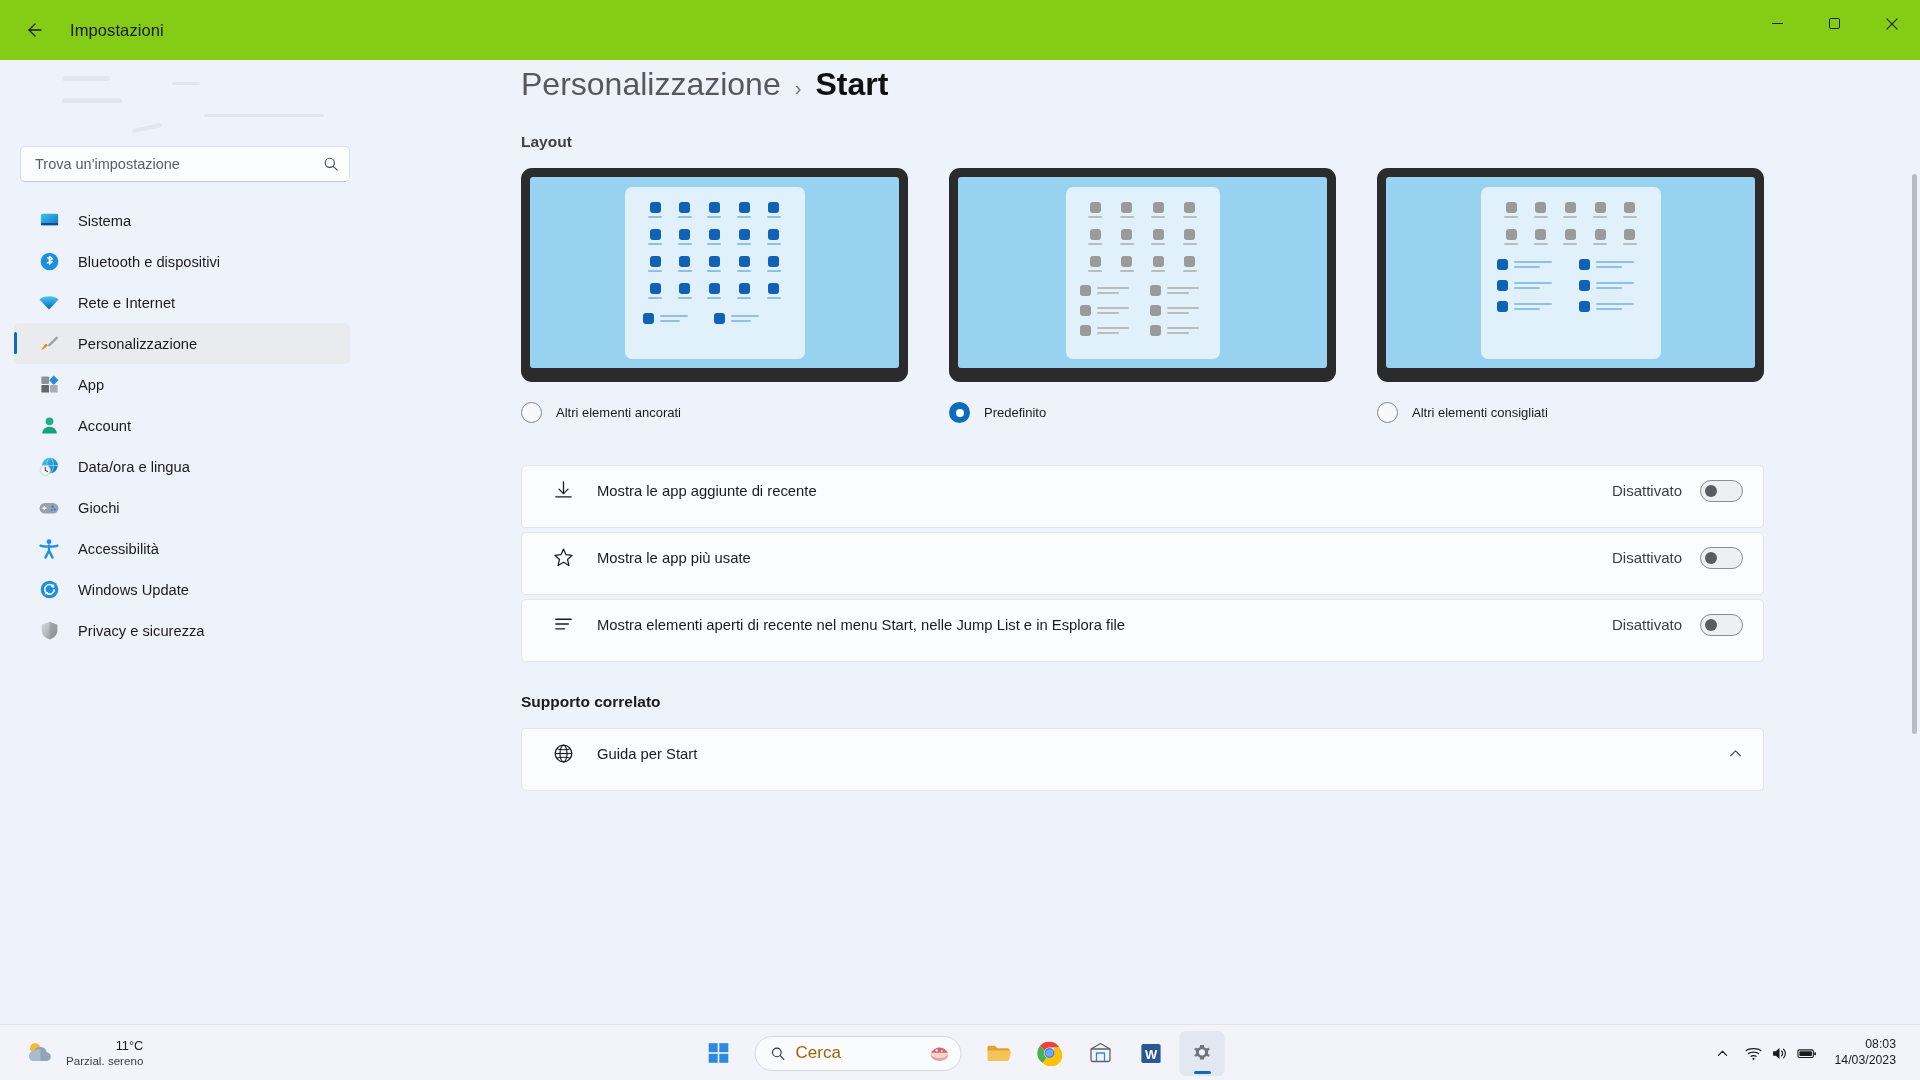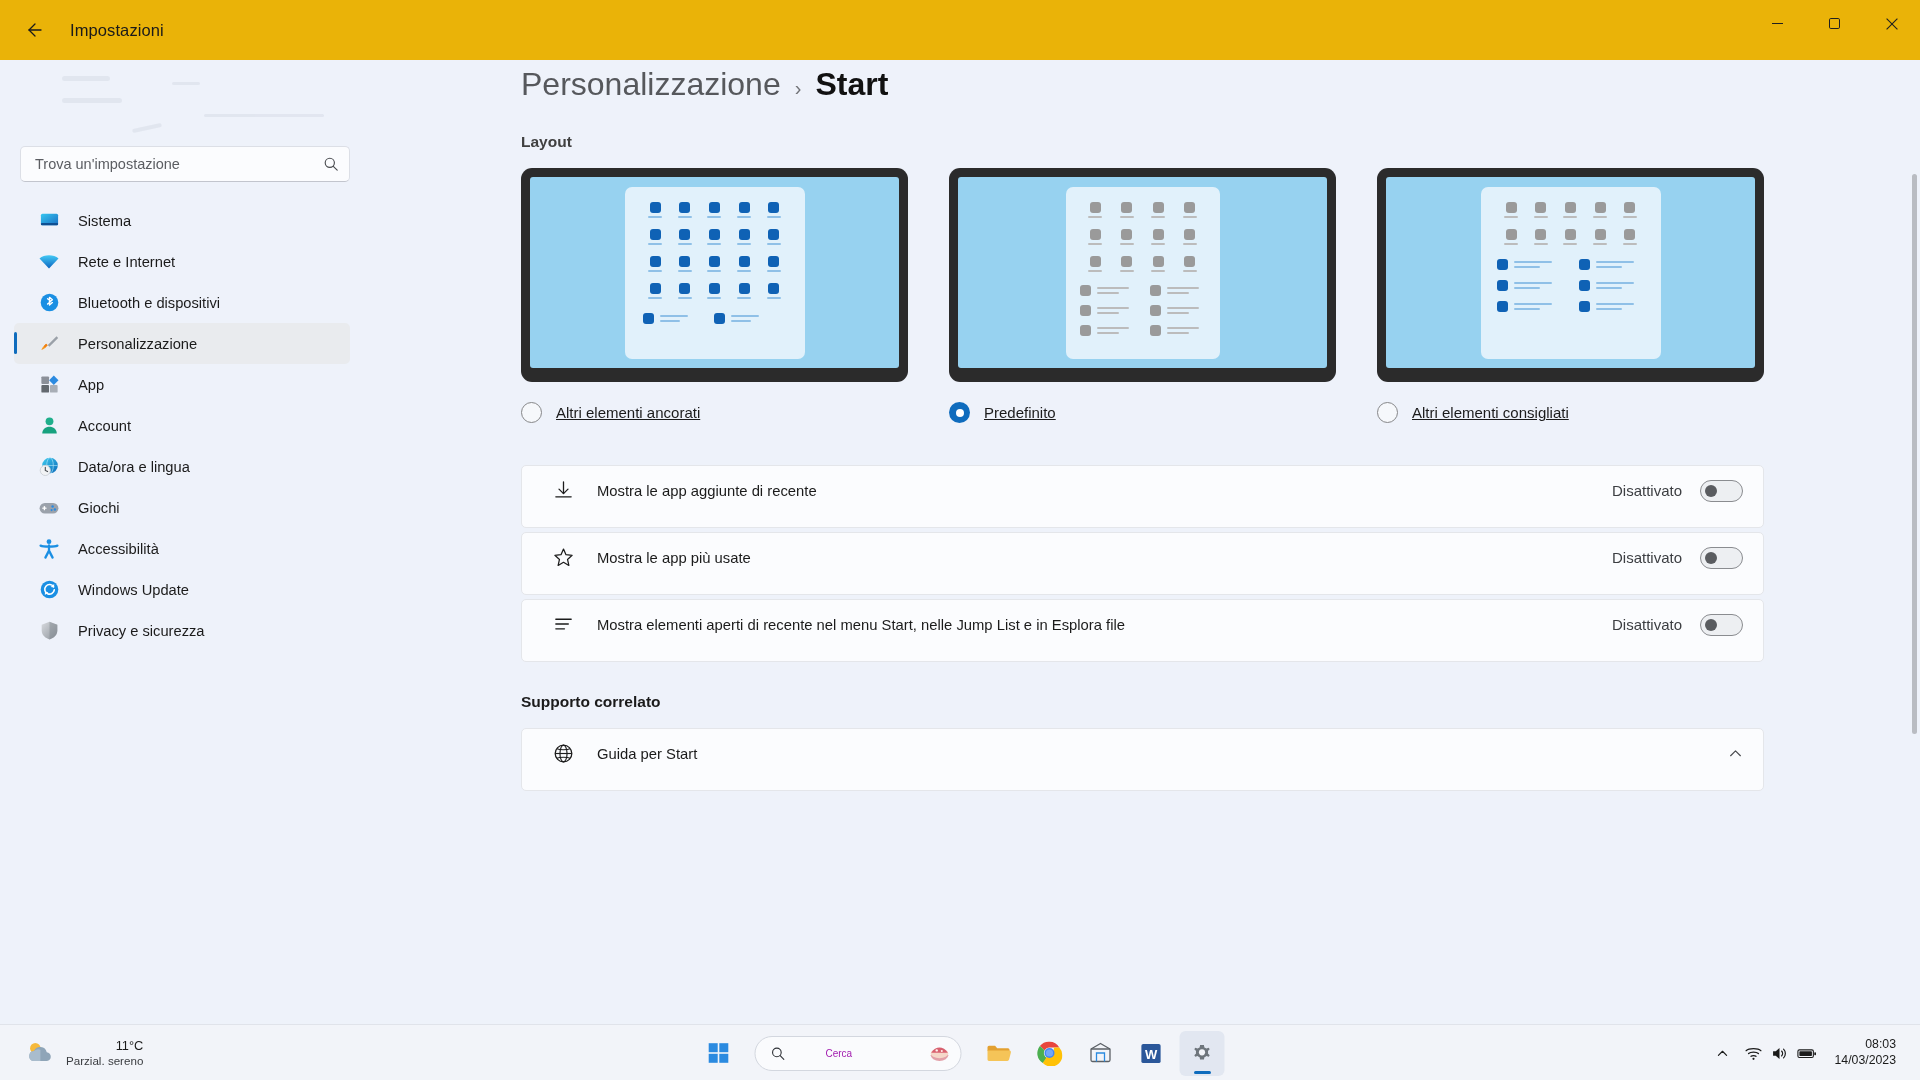--- a/index.html
+++ b/index.html
@@ -12,21 +12,21 @@
   .app {
     position: relative;
     width: 1920px; height: 1080px;
     background: #eef2fa;
   }
 
   
   .titlebar {
     position: absolute; top: 0; left: 0; width: 1920px; height: 60px;
     display: flex; align-items: center;
-    background: #eab308;
+    background: #84cc16;
   }
   .back-btn {
     width: 44px; height: 38px; margin-left: 12px;
     display: flex; align-items: center; justify-content: center;
     border-radius: 5px; cursor: pointer;
   }
   .win-title {
     margin-left: 14px; font-size: 16.5px; color: #1a1a1a; letter-spacing: .1px;
   }
   .win-ctrls {
@@ -153,21 +153,21 @@
   }
   .radio {
     width: 21px; height: 21px; border-radius: 50%;
     border: 1.6px solid #868789; background: #f6f8fb; flex: none;
     display: flex; align-items: center; justify-content: center;
   }
   .radio.on { border: none; background: #0f6cbd; }
   .radio.on::after {
     content: ""; width: 8px; height: 8px; border-radius: 50%; background: #fff;
   }
-  .radio-label { font-size: 15px; color: #1b1b1b; text-decoration: underline; }
+  .radio-label { font-size: 13px; color: #1b1b1b; }
 
   
   .cards { margin: 42px 0 0 149px; width: 1243px; }
   .card {
     background: #fbfcfe;
     border: 1px solid #e4e6ea;
     border-radius: 5px;
     margin-bottom: 4px;
     display: flex; align-items: center;
     padding: 0 20px 12px 24px;
@@ -234,21 +234,21 @@
   .tb-btn.active::after {
     content: ""; position: absolute; bottom: 2px; left: 50%; transform: translateX(-50%);
     width: 17px; height: 3px; border-radius: 2px; background: #0f6cbd;
   }
   .searchbox {
     width: 207px; height: 35px; border-radius: 18px;
     background: #fafbfd; border: 1px solid #d3d7df;
     display: flex; align-items: center; gap: 10px; padding: 0 8px 0 15px;
     cursor: text; margin: 0 8px;
   }
-  .searchbox span { font-size: 10px; color: #a21caf; flex: 1; margin-left: 30px; }
+  .searchbox span { font-size: 17px; color: #a16207; flex: 1; }
 
   .tray {
     position: absolute; right: 0; top: 0; height: 56px;
     display: flex; align-items: center; gap: 2px; padding-right: 14px;
   }
   .tray-btn {
     padding: 7px 7px; border-radius: 5px; cursor: pointer;
     display: flex; align-items: center; gap: 9px; color: #1b1b1b;
   }
   .clock {
@@ -320,41 +320,41 @@
               </defs>
             <rect x="2" y="4" width="18" height="12" rx="1.6" fill="url(#gMon)"></rect>
             <rect x="2" y="13.5" width="18" height="2.5" rx="1" fill="#0e4f92"></rect>
           </svg>
         </span>
         <span class="nav-label">Sistema</span>
       </div>
 
       <div class="navitem">
         <span class="nav-ico">
+          <svg width="21" height="21" viewBox="0 0 22 22">
+            <circle cx="11" cy="11" r="9.2" fill="#1a8fe3"></circle>
+            <path d="M9 7 L14 11 L11 13.6 L11 5.6 L14 8.2 L9 12.5" fill="none" stroke="#fff" stroke-width="1.45" stroke-linecap="round" stroke-linejoin="round"></path>
+          </svg>
+        </span>
+        <span class="nav-label">Bluetooth e dispositivi</span>
+      </div>
+
+      <div class="navitem">
+        <span class="nav-ico">
           <svg width="22" height="22" viewBox="0 0 22 22">
             <defs>
                 <linearGradient id="gWifi" x1="0" y1="0" x2="0" y2="1">
               <stop offset="0" stop-color="#43c9f5"></stop>
                   <stop offset="1" stop-color="#0b64c0"></stop>
                 </linearGradient>
               </defs>
             <path d="M1.5 7.5 C6 3.2 16 3.2 20.5 7.5 L11 17.5 Z" fill="url(#gWifi)"></path>
           </svg>
         </span>
         <span class="nav-label">Rete e Internet</span>
-      </div>
-
-      <div class="navitem">
-        <span class="nav-ico">
-          <svg width="21" height="21" viewBox="0 0 22 22">
-            <circle cx="11" cy="11" r="9.2" fill="#1a8fe3"></circle>
-            <path d="M9 7 L14 11 L11 13.6 L11 5.6 L14 8.2 L9 12.5" fill="none" stroke="#fff" stroke-width="1.45" stroke-linecap="round" stroke-linejoin="round"></path>
-          </svg>
-        </span>
-        <span class="nav-label">Bluetooth e dispositivi</span>
       </div>
 
       <div class="navitem selected">
         <span class="nav-ico">
           <svg width="22" height="22" viewBox="0 0 22 22">
             <path d="M18.6 3.3 L9.8 12.1 L11.4 13.7 L20.2 4.9 Z" fill="#9aa0a8"></path>
             <path d="M9.6 12.3 L7.2 14.7 C6.2 15.7 5.3 16.3 3.4 17.0 C4.1 15.1 4.7 14.2 5.7 13.2 L8.1 10.8 Z" fill="#f59a23"></path>
             <path d="M5.7 13.2 L8.1 10.8 L9.6 12.3 L7.2 14.7 Z" fill="#f07f13"></path>
           </svg>
         </span>

